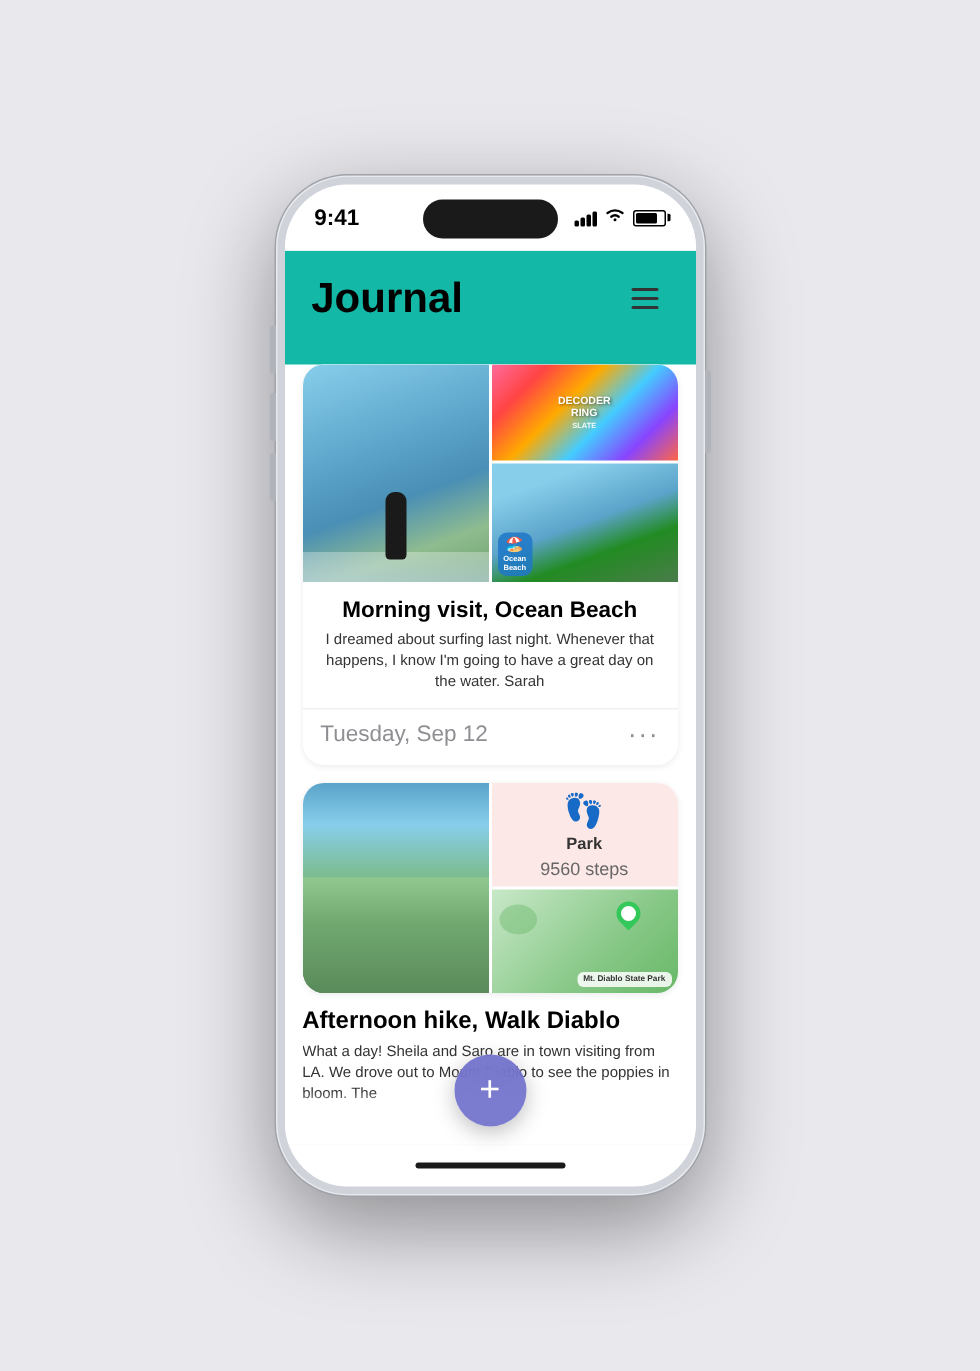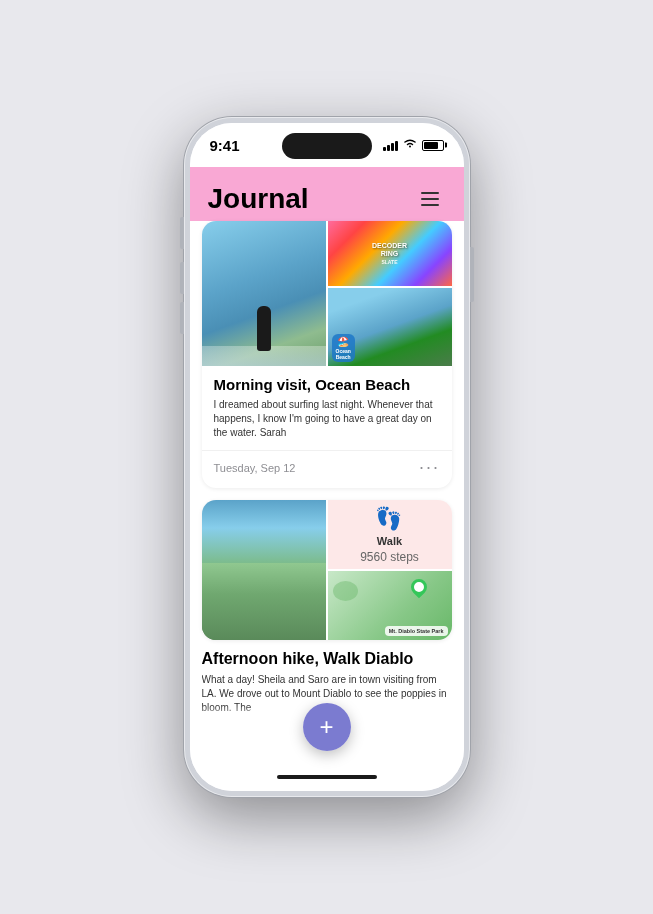--- a/index.html
+++ b/index.html
@@ -149,25 +149,25 @@
       flex: 1;
       background: white;
       overflow-y: auto;
       overflow-x: hidden;
     }
 
     .app-content::-webkit-scrollbar { display: none; }
 
     
     .app-header {
-      padding: 16px 18px 6px;
+      padding: 16px 18px 28px;
       display: flex;
       justify-content: space-between;
       align-items: center;
-      background: #f9a8d4;
+      background: #14b8a6;
     }
 
     .app-title {
       font-size: 28px;
       font-weight: 700;
       color: #000;
     }
 
     .menu-btn {
       width: 32px;
@@ -295,20 +295,21 @@
     .ocean-badge-text {
       font-size: 5px;
       color: white;
       font-weight: 600;
       text-align: center;
       line-height: 1.2;
     }
 
     .entry-text-area {
       padding: 10px 12px 10px;
+      text-align: center;
     }
 
     .entry-title {
       font-size: 15px;
       font-weight: 700;
       color: #000;
       margin-bottom: 5px;
     }
 
     .entry-body {
@@ -319,21 +320,21 @@
 
     .entry-meta {
       display: flex;
       justify-content: space-between;
       align-items: center;
       padding: 6px 12px 10px;
       border-top: 1px solid #f0f0f0;
     }
 
     .entry-date {
-      font-size: 11px;
+      font-size: 15px;
       color: #8e8e93;
     }
 
     .entry-more {
       font-size: 18px;
       color: #8e8e93;
       letter-spacing: 1px;
     }
 
     
@@ -590,21 +591,21 @@
 
         <div class="entry-card">
           <div class="image-grid-2">
 
             <div class="img-hike-main">
               <div class="img-hike-meadow"></div>
             </div>
 
             <div class="img-walk">
               <span class="walk-icon">👣</span>
-              <span class="walk-label">Walk</span>
+              <span class="walk-label">Park</span>
               <span class="walk-steps">9560 steps</span>
             </div>
 
             <div class="img-map">
               <div class="map-pin"></div>
               <span class="map-label">Mt. Diablo State Park</span>
             </div>
           </div>
         </div>
 

